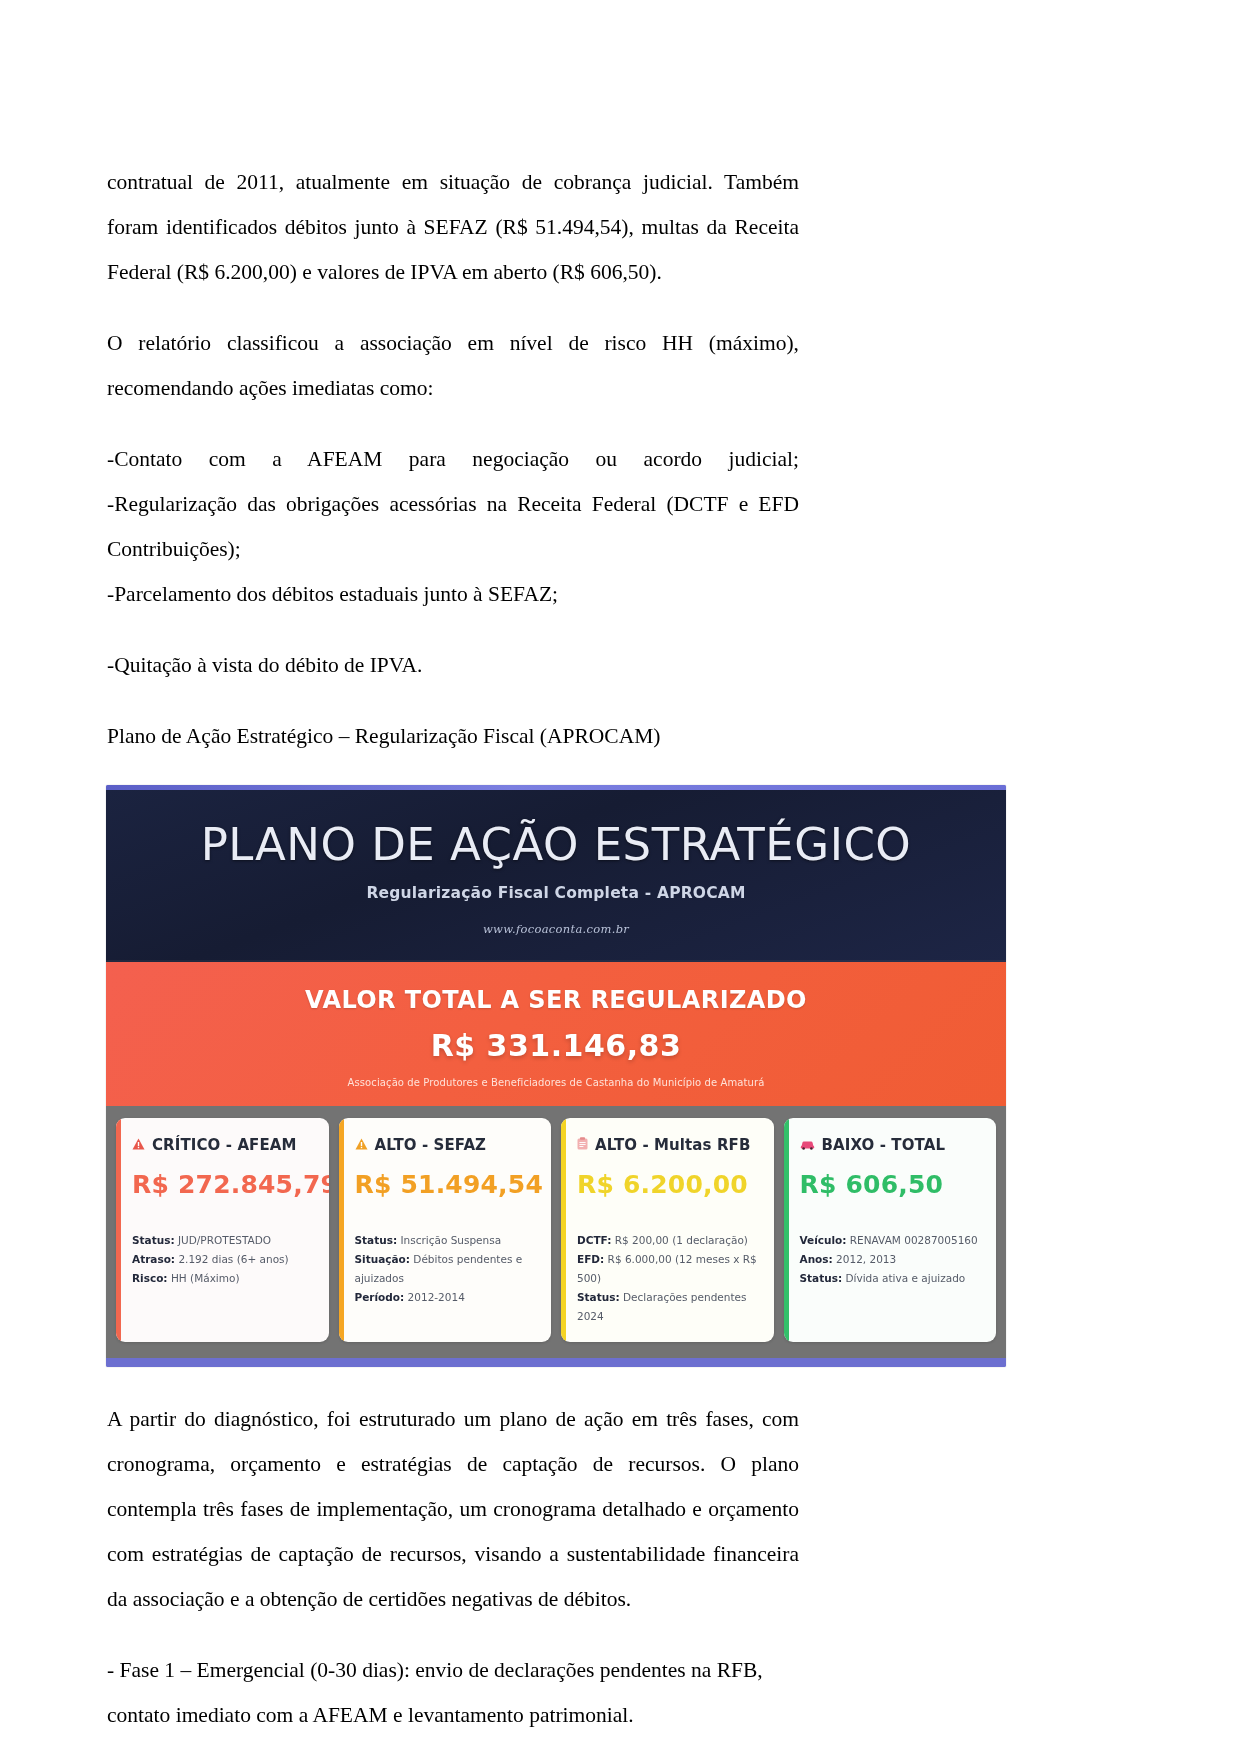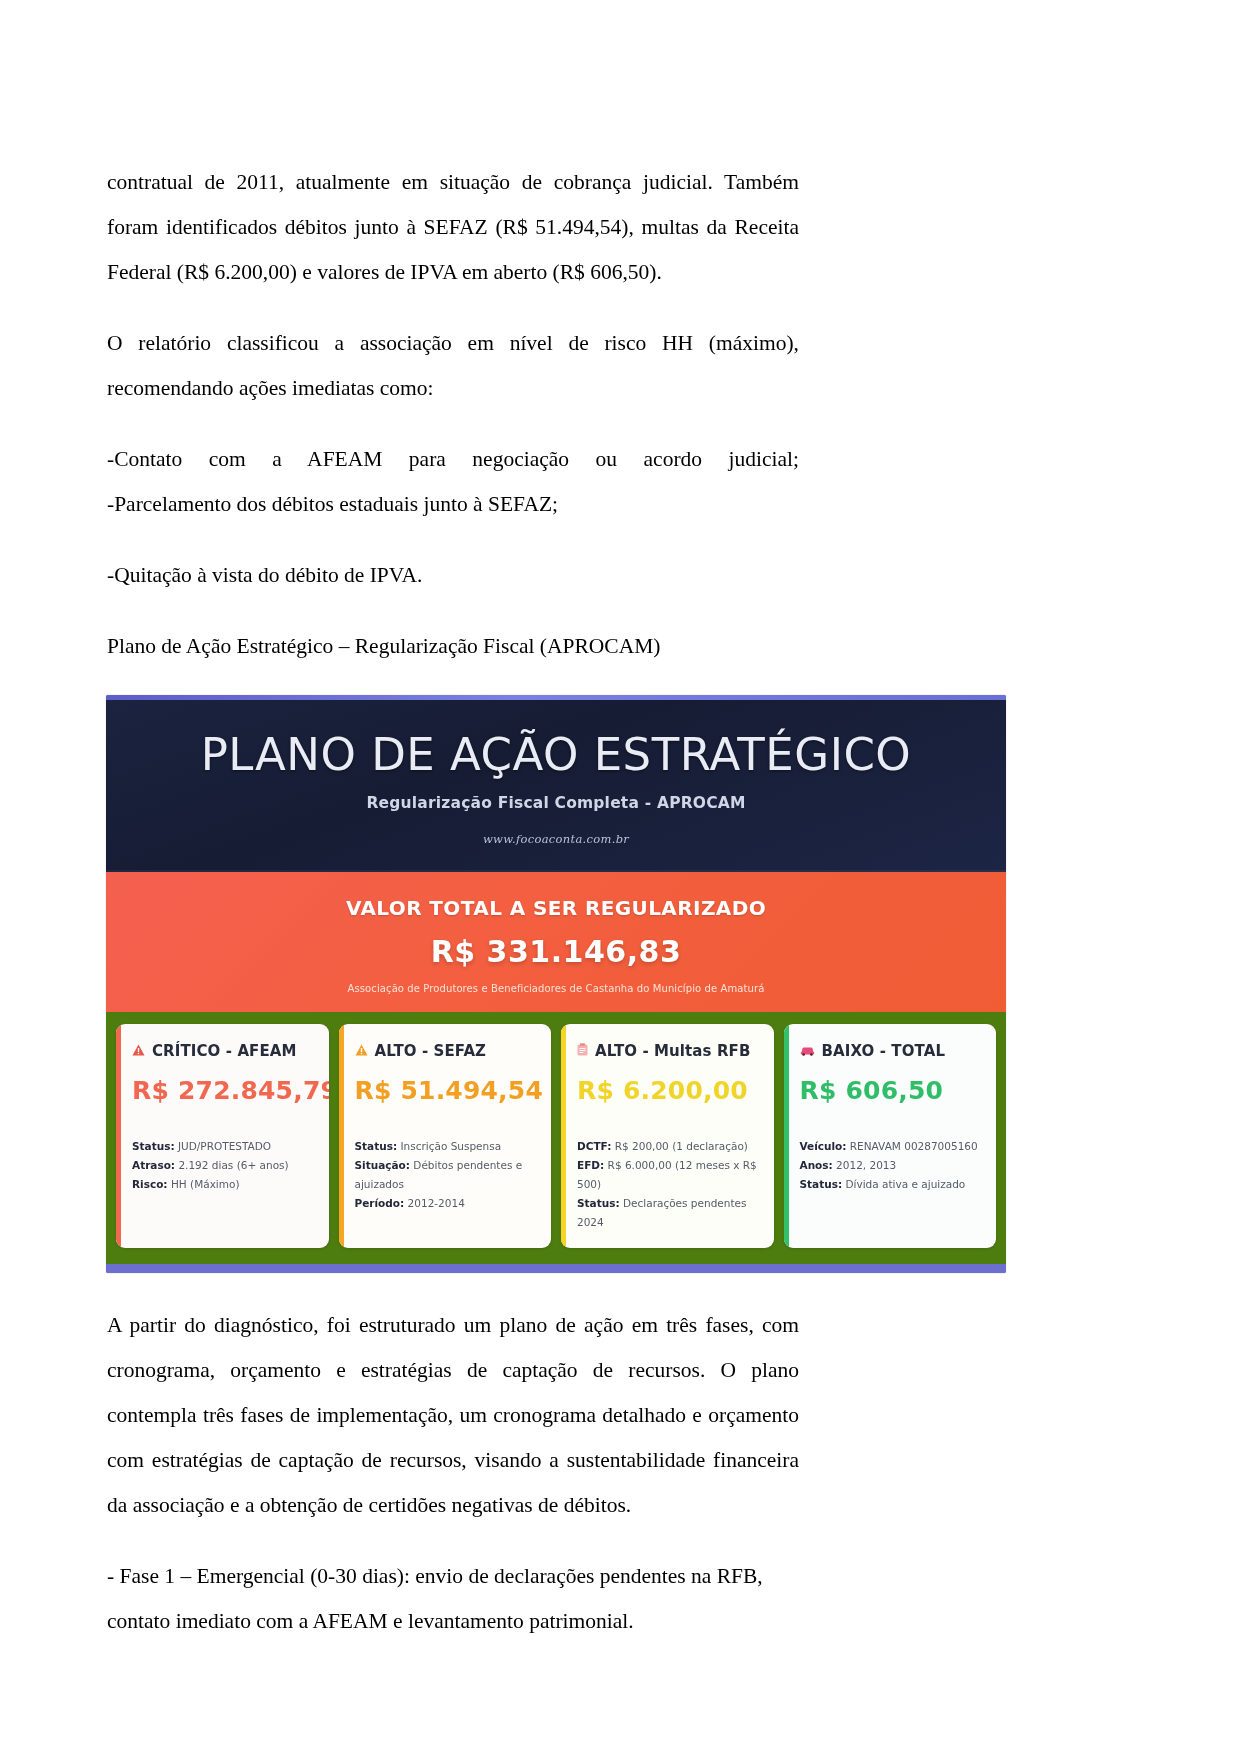--- a/index.html
+++ b/index.html
@@ -91,21 +91,21 @@
     letter-spacing: 0.3px;
   }
   .ig-banner {
     background: linear-gradient(135deg,#f4604f 0%, #f35f3f 45%, #f05c34 100%);
     padding: 24px 0 18px 0;
     text-align: center;
   }
   .ig-banner-label {
     font-family: "DejaVu Sans", "Liberation Sans", sans-serif;
     font-weight: bold;
-    font-size: 20px;
+    font-size: 24px;
     color: #ffffff;
     letter-spacing: 0.4px;
     text-shadow: 0 1px 2px rgba(0,0,0,0.18);
   }
   .ig-banner-amount {
     font-family: "DejaVu Sans", "Liberation Sans", sans-serif;
     font-weight: bold;
     font-size: 30px;
     color: #ffffff;
     margin-top: 14px;
@@ -116,21 +116,21 @@
     font-family: "DejaVu Sans", "Liberation Sans", sans-serif;
     font-size: 10px;
     color: #ffe2d8;
     margin-top: 14px;
     letter-spacing: 0.1px;
   }
   .ig-cards {
     display: flex;
     gap: 10px;
     padding: 12px 10px 16px 10px;
-    background: #4d7c0f;
+    background: #737373;
   }
   .card {
     flex: 1 1 0;
     background: #fdfdfb;
     border-radius: 9px;
     padding: 18px 14px 16px 16px;
     box-sizing: border-box;
     min-width: 0;
     box-shadow: 0 1px 3px rgba(0,0,0,0.14);
     position: relative;
@@ -193,20 +193,21 @@
 <body>
 
 <div class="page">
 
   <p class="body-text">contratual de 2011, atualmente em situação de cobrança judicial. Também foram identificados débitos junto à SEFAZ (R$ 51.494,54), multas da Receita Federal (R$ 6.200,00) e valores de IPVA em aberto (R$ 606,50).</p>
 
   <p class="body-text">O relatório classificou a associação em nível de risco HH (máximo), recomendando ações imediatas como:</p>
 
   <div class="bullet-block">
     <div class="bullet-line">-Contato com a AFEAM para negociação ou acordo judicial;</div>
+    <div class="bullet-line">-Regularização das obrigações acessórias na Receita Federal (DCTF e EFD Contribuições);</div>
     <div class="bullet-line left">-Parcelamento dos débitos estaduais junto à SEFAZ;</div>
   </div>
 
   <p class="body-text nojust">-Quitação à vista do débito de IPVA.</p>
 
   <p class="body-text nojust">Plano de Ação Estratégico – Regularização Fiscal (APROCAM)</p>
 
   <div class="infographic">
 
     <div class="ig-top-strip"></div>

